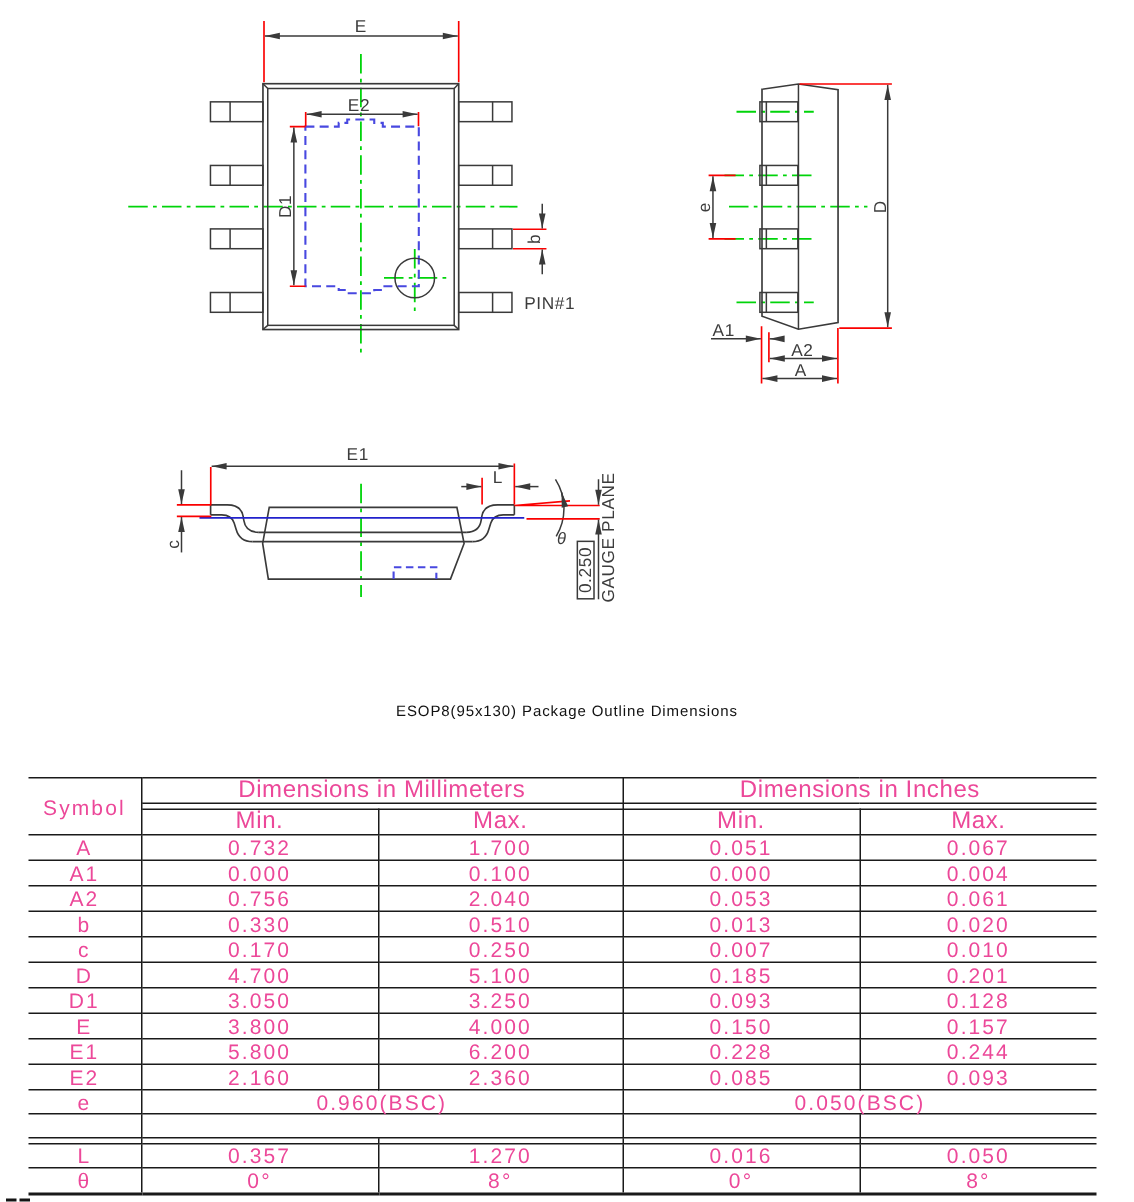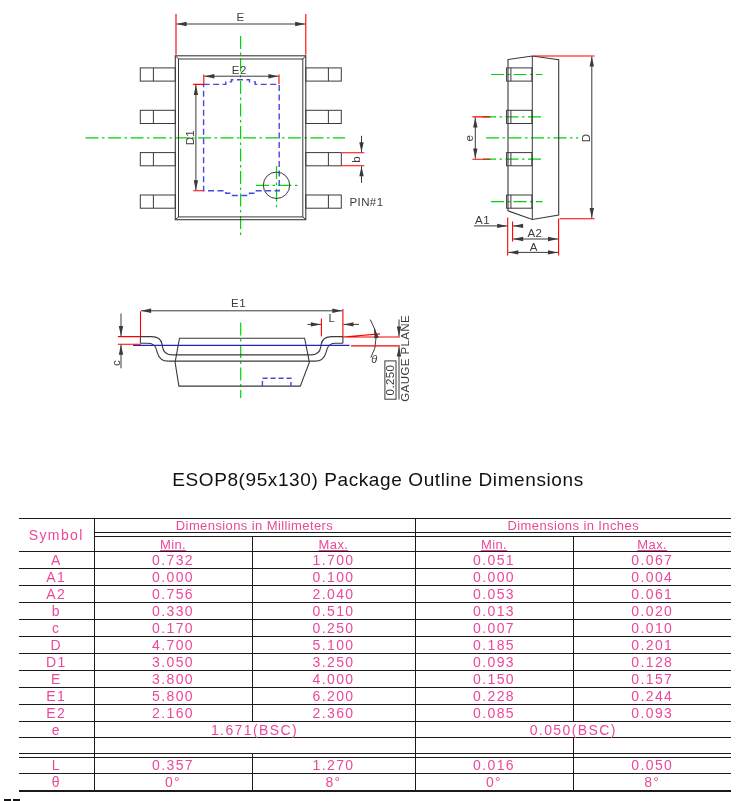--- a/index.html
+++ b/index.html
@@ -12,37 +12,37 @@
   svg text.it{font-style:italic;font-size:11px;}
   .blk{stroke:var(--line,#3a3a3a);stroke-width:1;fill:none;}
   .blk2{stroke:var(--line,#3a3a3a);stroke-width:1.1;fill:none;}
   .red{stroke:var(--red,#fa0000);stroke-width:1.1;fill:none;}
   .grn{stroke:var(--green,#00d40a);stroke-width:1.2;fill:none;stroke-dasharray:13 3.5 2.5 3.5;}
   .blu{stroke:var(--blue,#2222cc);stroke-width:1.2;fill:none;}
   .pad{stroke:var(--padblue,#4848e0);stroke-width:1.4;fill:none;stroke-dasharray:6 3.5;}
   .paddash{stroke:var(--padblue,#4848e0);stroke-width:1.4;fill:none;stroke-dasharray:5 3;}
 
   .title{position:absolute;left:0;top:469px;width:756px;text-align:center;
-         font-size:19px;letter-spacing:0.6px;color:#111;}
+         font-size:10px;letter-spacing:0.6px;color:#111;}
 
   table.dims{position:absolute;left:19px;top:518px;width:712px;
              border-collapse:collapse;table-layout:fixed;
              font-size:14px;letter-spacing:1.4px;color:#ec4899;}
   table.dims td{padding:0;text-align:center;vertical-align:middle;
                 border-bottom:1px solid var(--tline,#1a1a1a);line-height:1;}
   table.dims tr.top td{border-top:1px solid var(--tline,#1a1a1a);}
   td.bR{border-right:1px solid var(--tline,#1a1a1a);}
   tr.h14 td{height:13px;}
   tr.h4 td{height:3px;}
-  tr.h15 td{height:14px;text-decoration:underline;}
+  tr.h15 td{height:14px;}
   tr.hd td{height:16px;}
   tr.h16 td{height:15px;}
   tr.hL td{height:14.5px;}
   tr.hTH td{height:16.5px;border-bottom:2px solid var(--tline,#1a1a1a);}
-  td.hdr{font-size:13px;letter-spacing:0.4px;}
+  td.hdr{font-size:16px;letter-spacing:0.4px;}
   .footmark{position:absolute;top:799px;height:2px;background:#141414;}
 </style>
 </head>
 <body>
 
 <div class="page">
 
 <svg class="drawing" width="756" height="460" viewBox="0 0 756 460">
   <defs>
     <marker id="ar" viewBox="0 0 11 6" refX="10.6" refY="3" markerWidth="11" markerHeight="6" orient="auto-start-reverse" markerUnits="userSpaceOnUse">
@@ -307,21 +307,21 @@
   </tr>
   <tr class="hd">
     <td class="bR">E2</td>
     <td class="bR">2.160</td>
     <td class="bR">2.360</td>
     <td class="bR">0.085</td>
     <td>0.093</td>
   </tr>
   <tr class="h16">
     <td class="bR">e</td>
-    <td class="bR" colspan="2">1.671(BSC)</td>
+    <td class="bR" colspan="2">0.960(BSC)</td>
     <td colspan="2">0.050(BSC)</td>
   </tr>
   <tr class="h16">
     <td class="bR"></td>
     <td class="bR" colspan="2"></td>
     <td class="bR"></td>
     <td></td>
   </tr>
   <tr class="h4">
     <td class="bR"></td>

